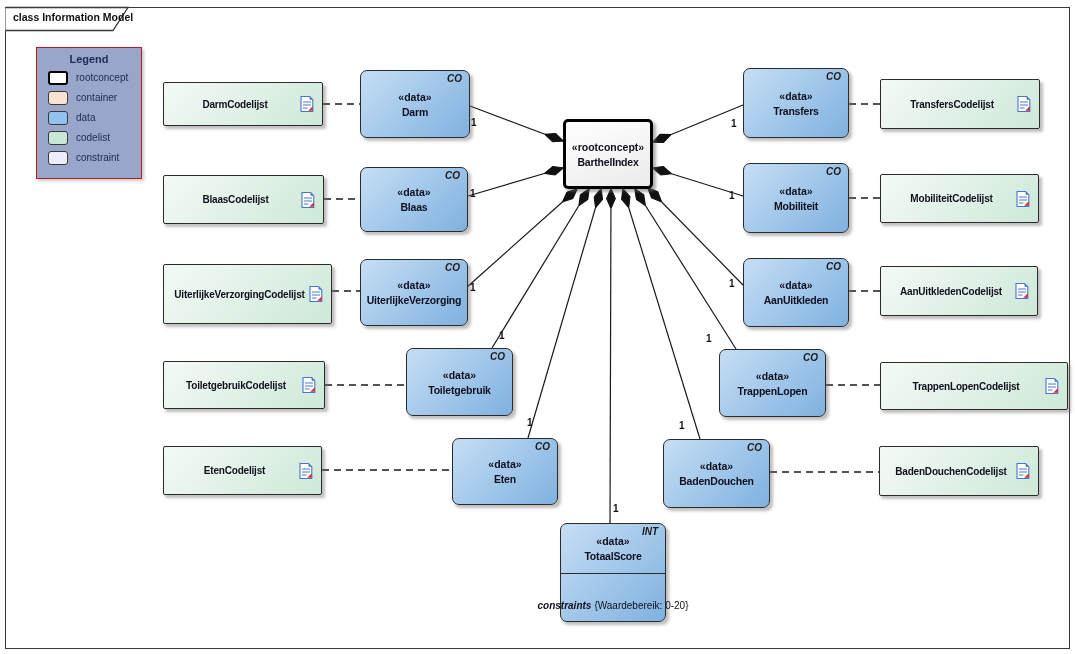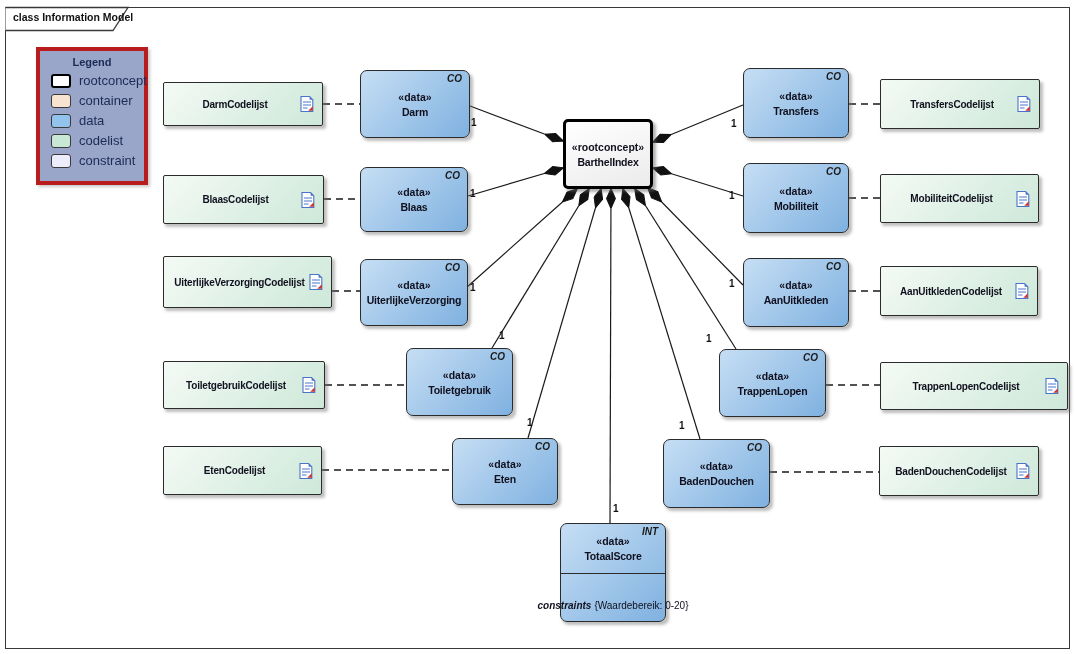--- a/index.html
+++ b/index.html
@@ -6,29 +6,29 @@
   .canvas{position:relative;width:1075px;height:654px;background:#fff;
           font-family:"Liberation Sans",sans-serif;overflow:hidden;}
   .frame{position:absolute;left:5px;top:7px;width:1063px;height:640px;
          border:1.5px solid #393939;}
   .tab-label{position:absolute;left:13px;top:11px;font-size:10.5px;font-weight:bold;
              color:#111;white-space:nowrap;}
   svg.wires{position:absolute;left:0;top:0;width:1075px;height:654px;}
 
   
   .legend{position:absolute;left:36px;top:47px;width:104px;height:130px;
-          background:#99a5c9;border:4px solid #b91c1c;
+          background:#99a5c9;border:1px solid #b91c1c;
           box-shadow:2px 2px 3px rgba(120,120,120,.4);}
   .legend-title{display:block;text-align:center;margin-top:5px;font-size:11px;
                 font-weight:bold;color:#1c2a55;}
   .legend-row{display:flex;align-items:center;gap:8px;margin:5px 0 0 11px;height:15px;}
   .swatch{width:20px;height:14px;border:1px solid #3a3a3a;border-radius:3px;
           box-sizing:border-box;flex:0 0 auto;}
   .swatch.root-swatch{border:2.5px solid #000;}
-  .legend-label{font-size:13px;color:#1c2a55;white-space:nowrap;}
+  .legend-label{font-size:10px;color:#1c2a55;white-space:nowrap;}
 
   
   .data-node{position:absolute;border:1.4px solid #2b2b2b;border-radius:7px;
              background:linear-gradient(135deg,#c6def4 0%,#7fb1e0 100%);
              box-shadow:2.5px 3px 3px rgba(110,110,110,.45);
              display:flex;flex-direction:column;align-items:center;justify-content:center;
              gap:3px;box-sizing:border-box;}
   .tag{position:absolute;top:2px;right:7px;font-style:italic;font-weight:bold;
        font-size:10px;color:#1b1b1b;}
   .stereo{font-size:10.5px;font-weight:bold;color:#10101e;white-space:nowrap;}
@@ -209,21 +209,21 @@
     <svg class="doc-icon">
         <use href="#docicon"></use>
       </svg>
   </div>
   <div class="codelist" style="left:163px;top:175px;width:161px;height:49px">
     <span class="cl-name">BlaasCodelijst</span>
     <svg class="doc-icon">
         <use href="#docicon"></use>
       </svg>
   </div>
-  <div class="codelist" style="left:163px;top:256px;width:169px;height:52px">
+  <div class="codelist" style="left:163px;top:264px;width:169px;height:60px">
     <span class="cl-name">UiterlijkeVerzorgingCodelijst</span>
     <svg class="doc-icon">
         <use href="#docicon"></use>
       </svg>
   </div>
   <div class="codelist" style="left:163px;top:446px;width:159px;height:49px">
     <span class="cl-name">EtenCodelijst</span>
     <svg class="doc-icon">
         <use href="#docicon"></use>
       </svg>

